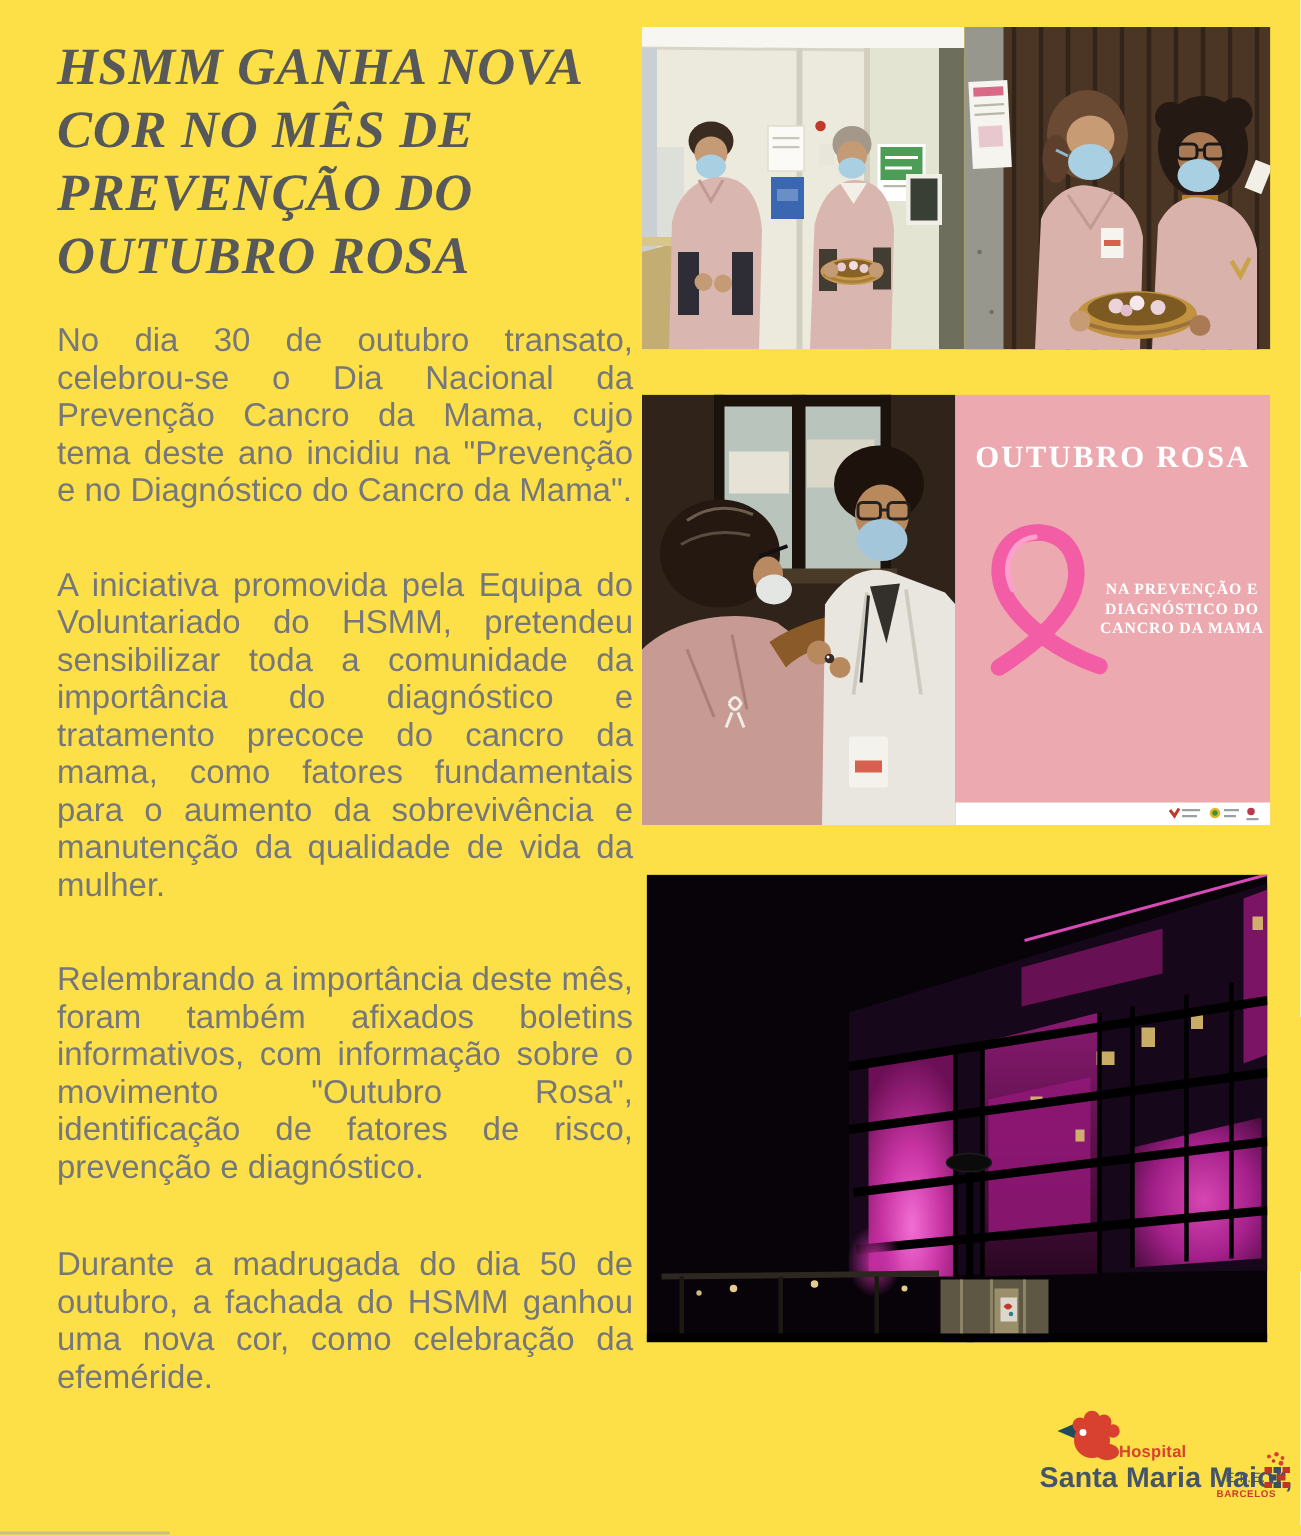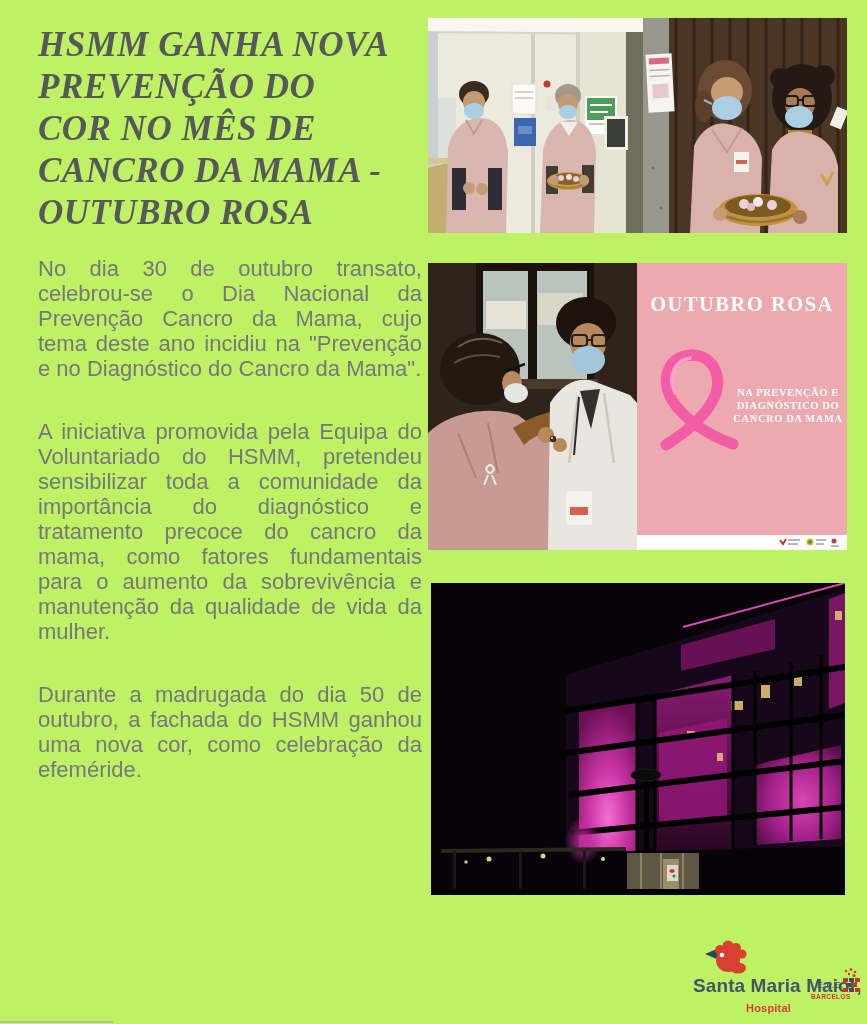--- a/index.html
+++ b/index.html
@@ -1,18 +1,18 @@
 <!DOCTYPE html>
 <html><head>
 <meta charset="utf-8">
 <style>
   * { margin:0; padding:0; box-sizing:border-box; }
   html,body { background:#ffffff; }
   .page {
-    position:relative; width:867px; height:1024px; background:#bef264;
+    position:relative; width:867px; height:1024px; background:#fde047;
     overflow:hidden; font-family:"Liberation Sans","DejaVu Sans",sans-serif;
   }
   
   .text-col { position:absolute; left:38px; top:24px; width:384px; }
   .headline {
     font-family:"Liberation Serif","DejaVu Serif",serif;
     font-style:italic; font-weight:700;
     font-size:35px; line-height:42px; letter-spacing:.5px;
     color:#57585a;
   }
@@ -29,21 +29,21 @@
   .photo { position:absolute; overflow:hidden; }
   .photo svg { display:block; width:100%; height:100%; }
   #photo1 { left:428px; top:18px;  width:419px; height:215px; }
   #photo2 { left:428px; top:263px; width:419px; height:287px; }
   #photo3 { left:431px; top:583px; width:414px; height:312px; }
   
   .logo { position:absolute; left:693px; top:938px; width:172px; height:74px; }
   .logo .hand { position:absolute; left:12px; top:0; }
   .logo .hosp {
     position:absolute; left:53px; top:24px;
-    color:#d8402f; font-weight:700; font-size:11px; letter-spacing:.2px;margin-top:40px;
+    color:#d8402f; font-weight:700; font-size:11px; letter-spacing:.2px;
   }
   .logo .name {
     position:absolute; left:0; top:37px; color:#44556a;
     font-weight:700; font-size:19px; white-space:nowrap; letter-spacing:.1px;
   }
   .logo .epe {
     position:absolute; left:124px; top:42px; color:#44556a;
     font-weight:400; font-size:9px; letter-spacing:.4px;
   }
   .logo .brick { position:absolute; left:148px; top:30px; }
@@ -58,28 +58,28 @@
   .svg-serif { font-family:"Liberation Serif","DejaVu Serif",serif; font-weight:700; }
 </style>
 </head>
 <body>
 
 <div class="page">
 
   <div class="text-col">
     <div class="headline">
       <div>HSMM GANHA NOVA</div>
+      <div>COR NO MÊS DE</div>
       <div>PREVENÇÃO DO</div>
-      <div>COR NO MÊS DE</div>
-      <div>CANCRO DA MAMA -</div>
       <div>OUTUBRO ROSA</div>
     </div>
     <div class="body-copy">
       <p>No dia 30 de outubro transato, celebrou-se o Dia Nacional da Prevenção Cancro da Mama, cujo tema deste ano incidiu na "Prevenção e no Diagnóstico do Cancro da Mama".</p>
       <p>A iniciativa promovida pela Equipa do Voluntariado do HSMM, pretendeu sensibilizar toda a comunidade da importância do diagnóstico e tratamento precoce do cancro da mama, como fatores fundamentais para o aumento da sobrevivência e manutenção da qualidade de vida da mulher.</p>
+      <p>Relembrando a importância deste mês, foram também afixados boletins informativos, com informação sobre o movimento "Outubro Rosa", identificação de fatores de risco, prevenção e diagnóstico.</p>
       <p>Durante a madrugada do dia 50 de outubro, a fachada do HSMM ganhou uma nova cor, como celebração da efeméride.</p>
     </div>
   </div>
 
   <div class="photo" id="photo1">
     <svg viewBox="0 0 419 215" preserveAspectRatio="none">
       <defs>
           <clipPath id="p1L">
             <rect x="0" y="0" width="215" height="215"></rect>
           </clipPath>

